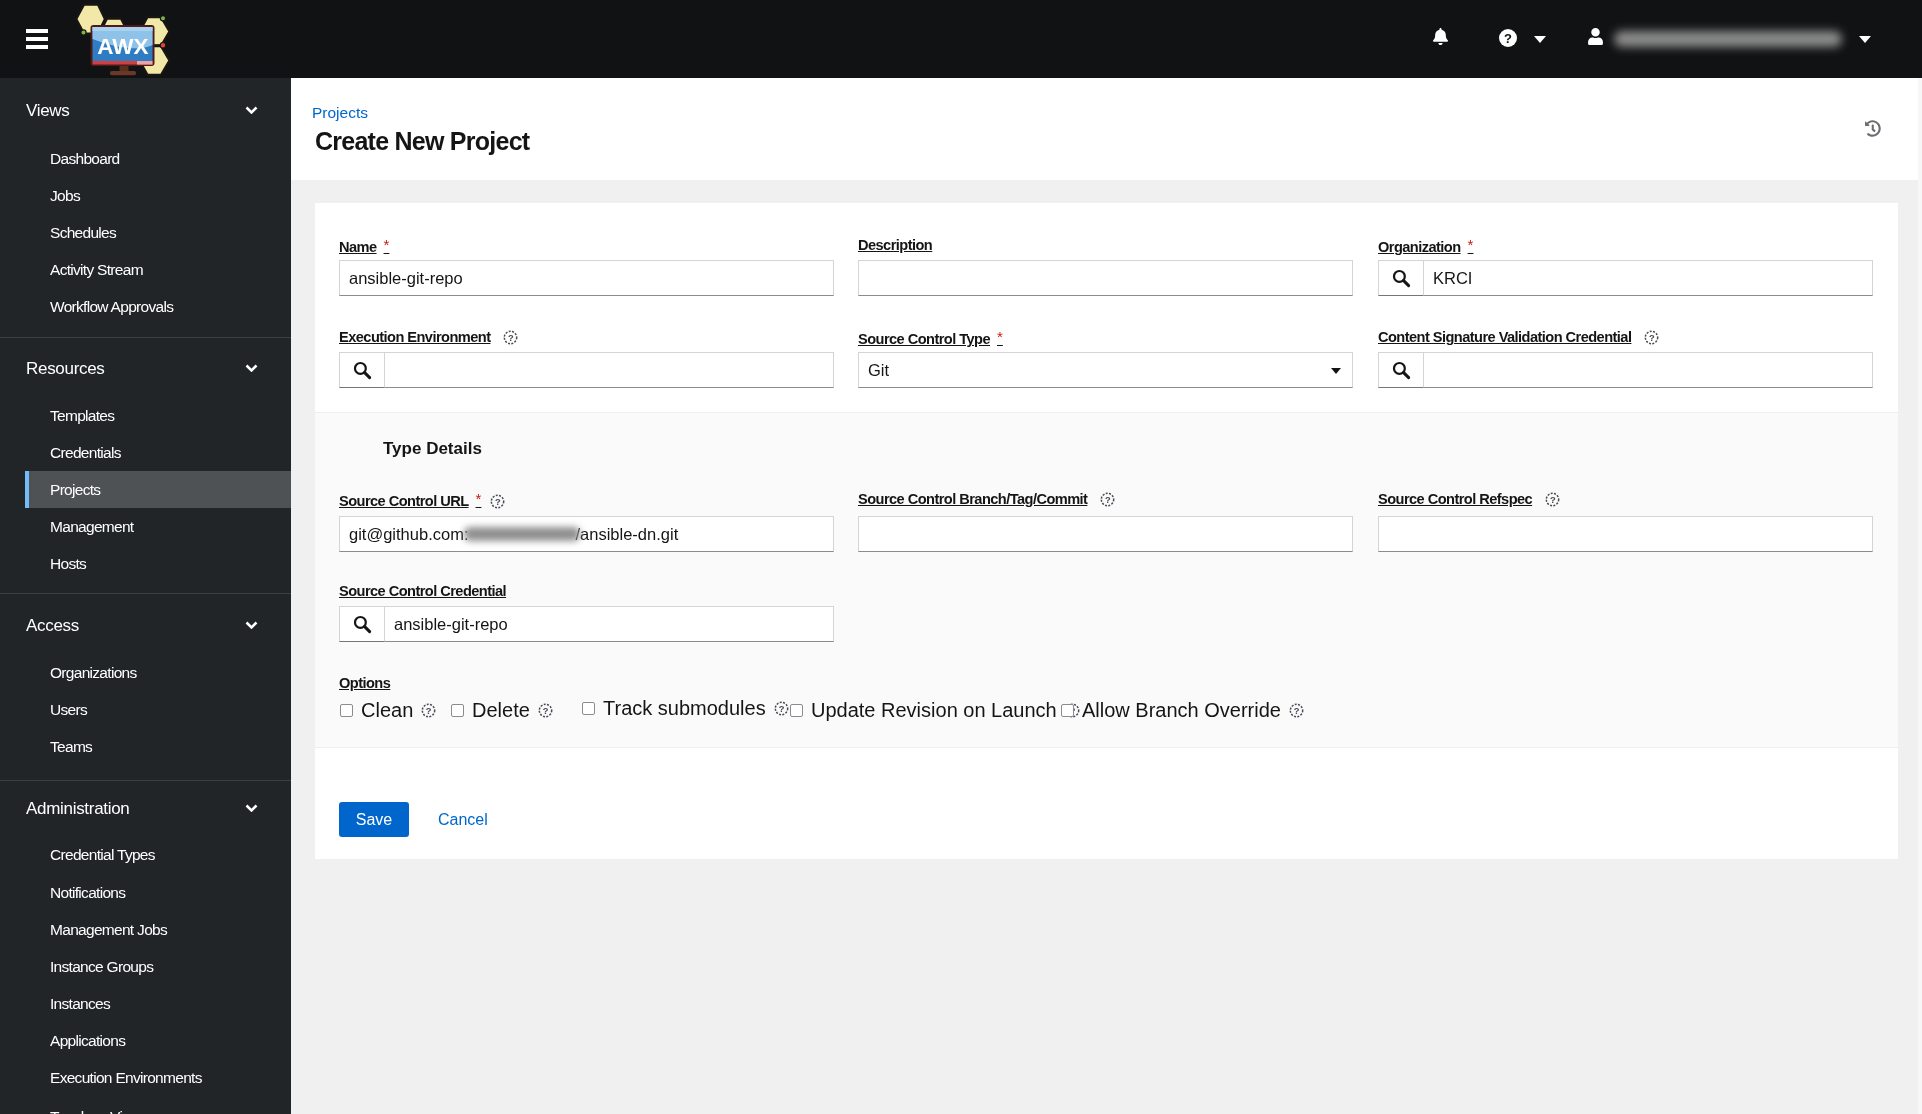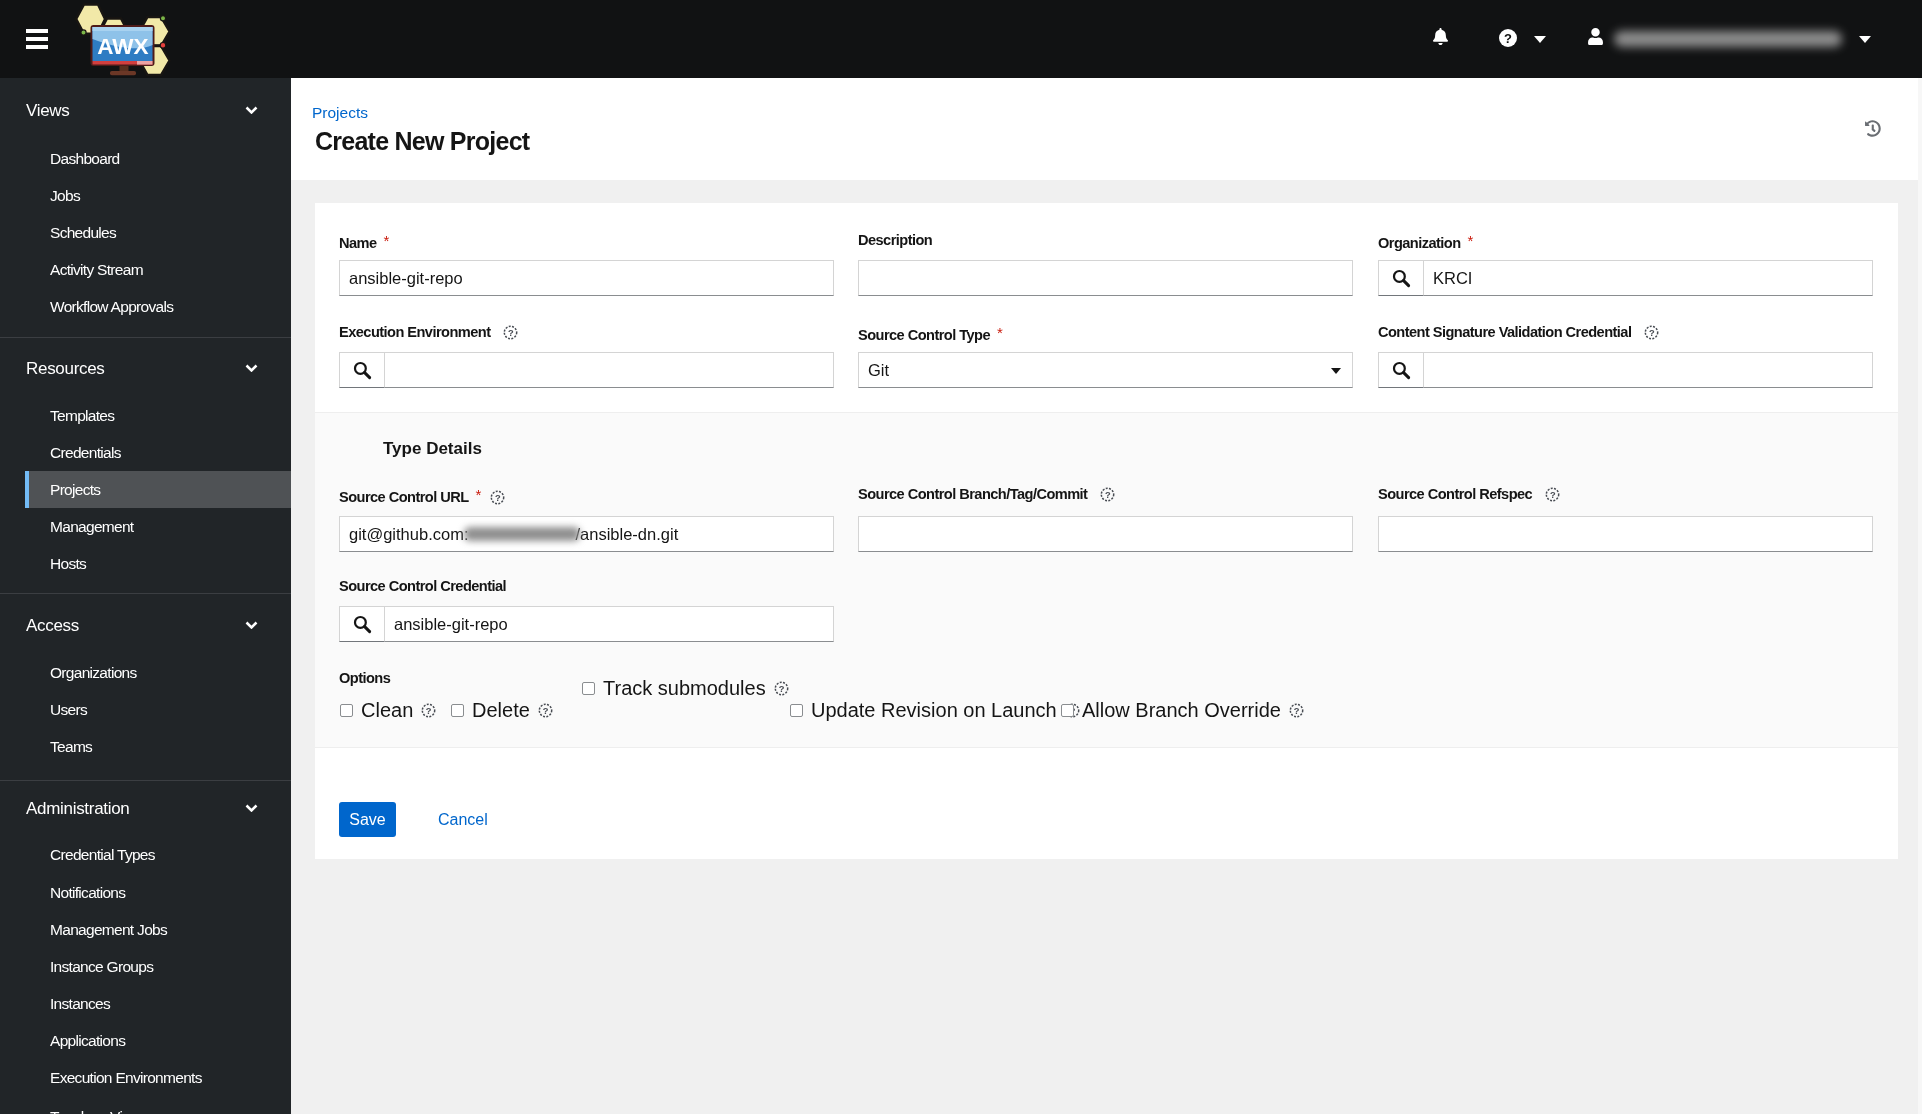--- a/index.html
+++ b/index.html
@@ -15,21 +15,21 @@
   .nav-item { position:absolute; left:50px; color:#fff; font-size:15.5px; letter-spacing:-0.7px; line-height:20px; }
   .nav-div { position:absolute; left:0; width:291px; height:1px; background:#3b3e42; }
   .nav-chev { position:absolute; left:245px; }
   .sel-row { position:absolute; left:25px; top:393px; width:266px; height:37px; background:#4f5255; border-left:4px solid #73bcf7; }
   
   #pagehead { position:absolute; left:291px; top:78px; width:1631px; height:102px; background:#fff; }
   .crumb { position:absolute; left:21px; top:26px; font-size:15.5px; color:#0066cc; }
   .ptitle { position:absolute; left:24px; top:49px; font-size:25px; font-weight:700; color:#151515; letter-spacing:-0.75px; }
   #card { position:absolute; left:315px; top:203px; width:1583px; height:656px; background:#fff; }
   #sec2 { position:absolute; left:0; top:209px; width:1583px; height:336px; background:#fafafa; border-top:1px solid #eeeeee; border-bottom:1px solid #eeeeee; }
-  .lbl { position:absolute; font-size:14.6px; font-weight:700; color:#151515; line-height:17px; white-space:nowrap; letter-spacing:-0.55px; }
+  .lbl { position:absolute; font-size:14.6px; font-weight:700; color:#151515; line-height:26px; white-space:nowrap; letter-spacing:-0.55px;text-decoration:underline; }
   .req { color:#c9190b; font-size:15px; font-weight:400; vertical-align:2px; margin-left:7px; letter-spacing:0; }
   .inp { position:absolute; width:495px; height:36px; background:#fff; border:1px solid #d4d4d4;
          border-bottom:1.5px solid #8a8d90; display:flex; align-items:center; padding-left:9px;
          font-size:16.5px; color:#151515; }
   .lk  { position:absolute; width:495px; height:36px; display:flex; }
   .lkb { width:46px; height:36px; background:#fff; border:1px solid #d4d4d4; border-bottom:1.5px solid #72767b;
          display:flex; align-items:center; justify-content:center; flex:none; }
   .lki { flex:1; height:36px; background:#fff; border:1px solid #d4d4d4; border-left:none;
          border-bottom:1.5px solid #8a8d90; display:flex; align-items:center; padding-left:9px;
          font-size:16.5px; color:#151515; }
@@ -41,21 +41,21 @@
   .shead { position:absolute; font-size:17px; font-weight:700; color:#151515;margin-left:44px; }
   .cbg { position:absolute; display:flex; align-items:center; height:16px; }
   .cb  { width:13px; height:13px; background:#fff; border:1px solid #8a8d90; border-radius:2px; flex:none; }
   .cbl { font-size:20px; color:#151515; margin-left:8px; white-space:nowrap; }
   .q   { margin-left:13px; flex:none; }
   .cbg .q { margin-left:8px; }
   .blur-email { position:absolute; left:1614px; top:31px; width:228px; height:16px; background:#9a9a9a;
                 border-radius:8px; filter:blur(5px); opacity:.9; }
   .blur-url { display:inline-block; width:116px; height:14.5px; background:#8f8f8f; border-radius:6px;
               filter:blur(3.5px); margin:0 -5px 0 -4px; }
-  #savebtn { position:absolute; left:24px; top:599px; width:57px; height:35px; background:#0066cc;
+  #savebtn { position:absolute; left:24px; top:599px; width:70px; height:35px; background:#0066cc;
              border-radius:3px; color:#fff; font-size:16px; display:flex; align-items:center; justify-content:center; }
   #cancel { position:absolute; left:123px; top:608px; font-size:16px; color:#0066cc; }
   #scrollbar { position:absolute; right:0; top:78px; width:4px; height:1036px; background:#f7f7f7; }
 </style>
 </head>
 <body>
 <div id="page">
   <div id="masthead">
     <div class="hbar" style="top:29px"></div>
     <div class="hbar" style="top:36.8px"></div>
@@ -232,21 +232,21 @@
         </svg>
       </div>
     <div class="cbg" style="left:136px;top:499px">
         <span class="cb"></span>
         <span class="cbl">Delete</span>
         <svg class="q" width="15" height="15" viewBox="0 0 16 16">
           <circle cx="8" cy="8" r="6.6" fill="none" stroke="#474b52" stroke-width="1.6" stroke-dasharray="2.1 1.45"></circle>
           <text x="8" y="11.2" text-anchor="middle" font-size="10" font-weight="700" fill="#474b52" font-family="Liberation Sans, sans-serif">?</text>
         </svg>
       </div>
-    <div class="cbg" style="left:267px;top:477px">
+    <div class="cbg" style="left:267px;top:497px">
         <span class="cb"></span>
         <span class="cbl">Track submodules</span>
         <svg class="q" width="15" height="15" viewBox="0 0 16 16">
           <circle cx="8" cy="8" r="6.6" fill="none" stroke="#474b52" stroke-width="1.6" stroke-dasharray="2.1 1.45"></circle>
           <text x="8" y="11.2" text-anchor="middle" font-size="10" font-weight="700" fill="#474b52" font-family="Liberation Sans, sans-serif">?</text>
         </svg>
       </div>
     <div class="cbg" style="left:475px;top:499px">
         <span class="cb"></span>
         <span class="cbl">Update Revision on Launch</span>

